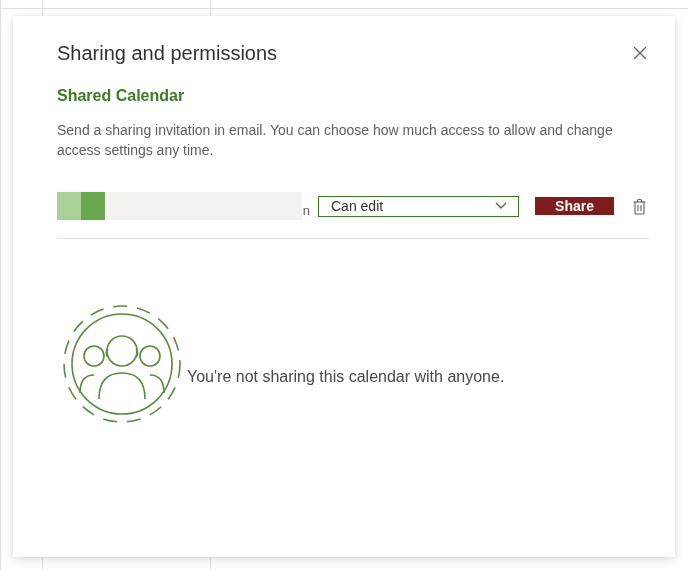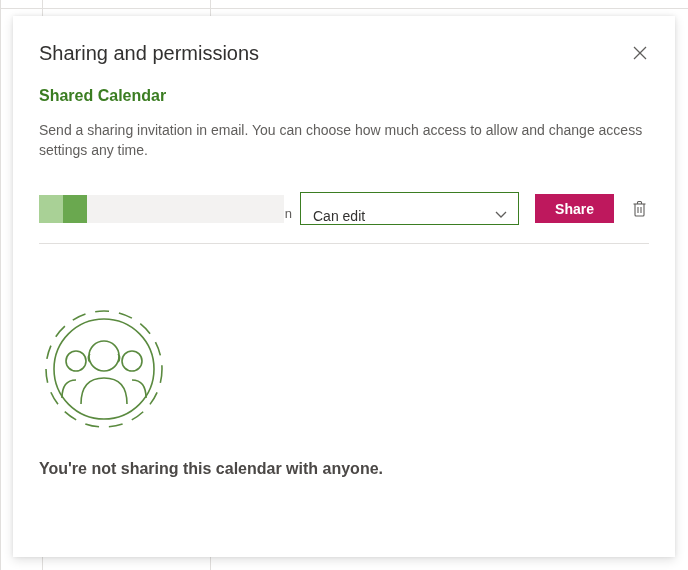--- a/index.html
+++ b/index.html
@@ -19,21 +19,21 @@
     .grid-line-v { position: absolute; top: 0; bottom: 0; width: 1px; background: #e1dfdd; }
     .grid-line-h { position: absolute; left: 0; right: 0; height: 1px; background: #e1dfdd; }
     .panel {
       position: absolute;
       left: 13px;
       top: 16px;
       right: 13px;
       bottom: 13px;
       background: #fff;
       box-shadow: 0 3px 10px rgba(0,0,0,0.12), 0 0 4px rgba(0,0,0,0.08);
-      padding: 26px 26px 20px 26px;
+      padding: 26px 26px 20px 44px;
     }
     .header-row {
       display: flex;
       justify-content: space-between;
       align-items: flex-start;
     }
     .title {
       font-size: 20px;
       font-weight: 400;
       color: #323130;
@@ -81,36 +81,36 @@
     }
     .person-suffix {
       position: absolute;
       right: -8px;
       bottom: 2px;
       font-size: 13px;
       color: #605e5c;
     }
     .permission-select {
       flex: 1;
-      height: 33px;
+      height: 21px;
       border: 1px solid #3b7d22;
       background: #fff;
       display: flex;
-      align-items: flex-end;
+      align-items: center;
       justify-content: space-between;
       padding: 0 10px 0 12px;
       cursor: pointer;
       font-size: 14px;
       color: #323130;
     }
     .permission-select svg { width: 14px; height: 14px; color: #605e5c; }
     .share-btn {
-      height: 29px;
+      height: 18px;
       padding: 0 20px;
-      background: #be185d;
+      background: #7f1d1d;
       color: #fff;
       border: none;
       font-size: 14px;
       font-weight: 600;
       cursor: pointer;
     }
     .delete-btn {
       background: none;
       border: none;
       cursor: pointer;
@@ -118,23 +118,22 @@
       padding: 2px;
     }
     .delete-btn svg { width: 15px; height: 17px; display: block; }
     .divider {
       height: 1px;
       background: #e1dfdd;
       margin-bottom: 60px;
     }
     .empty-state {
       display: flex;
-      flex-direction: column;
-      align-items: flex-start;
-      font-weight: bold;
+      flex-direction: row;
+      align-items: center;
     }
     .empty-illustration {
       width: 130px;
       height: 130px;
       margin-bottom: 26px;
     }
     .empty-text {
       font-size: 16px;
       color: #4b4846;
     }

